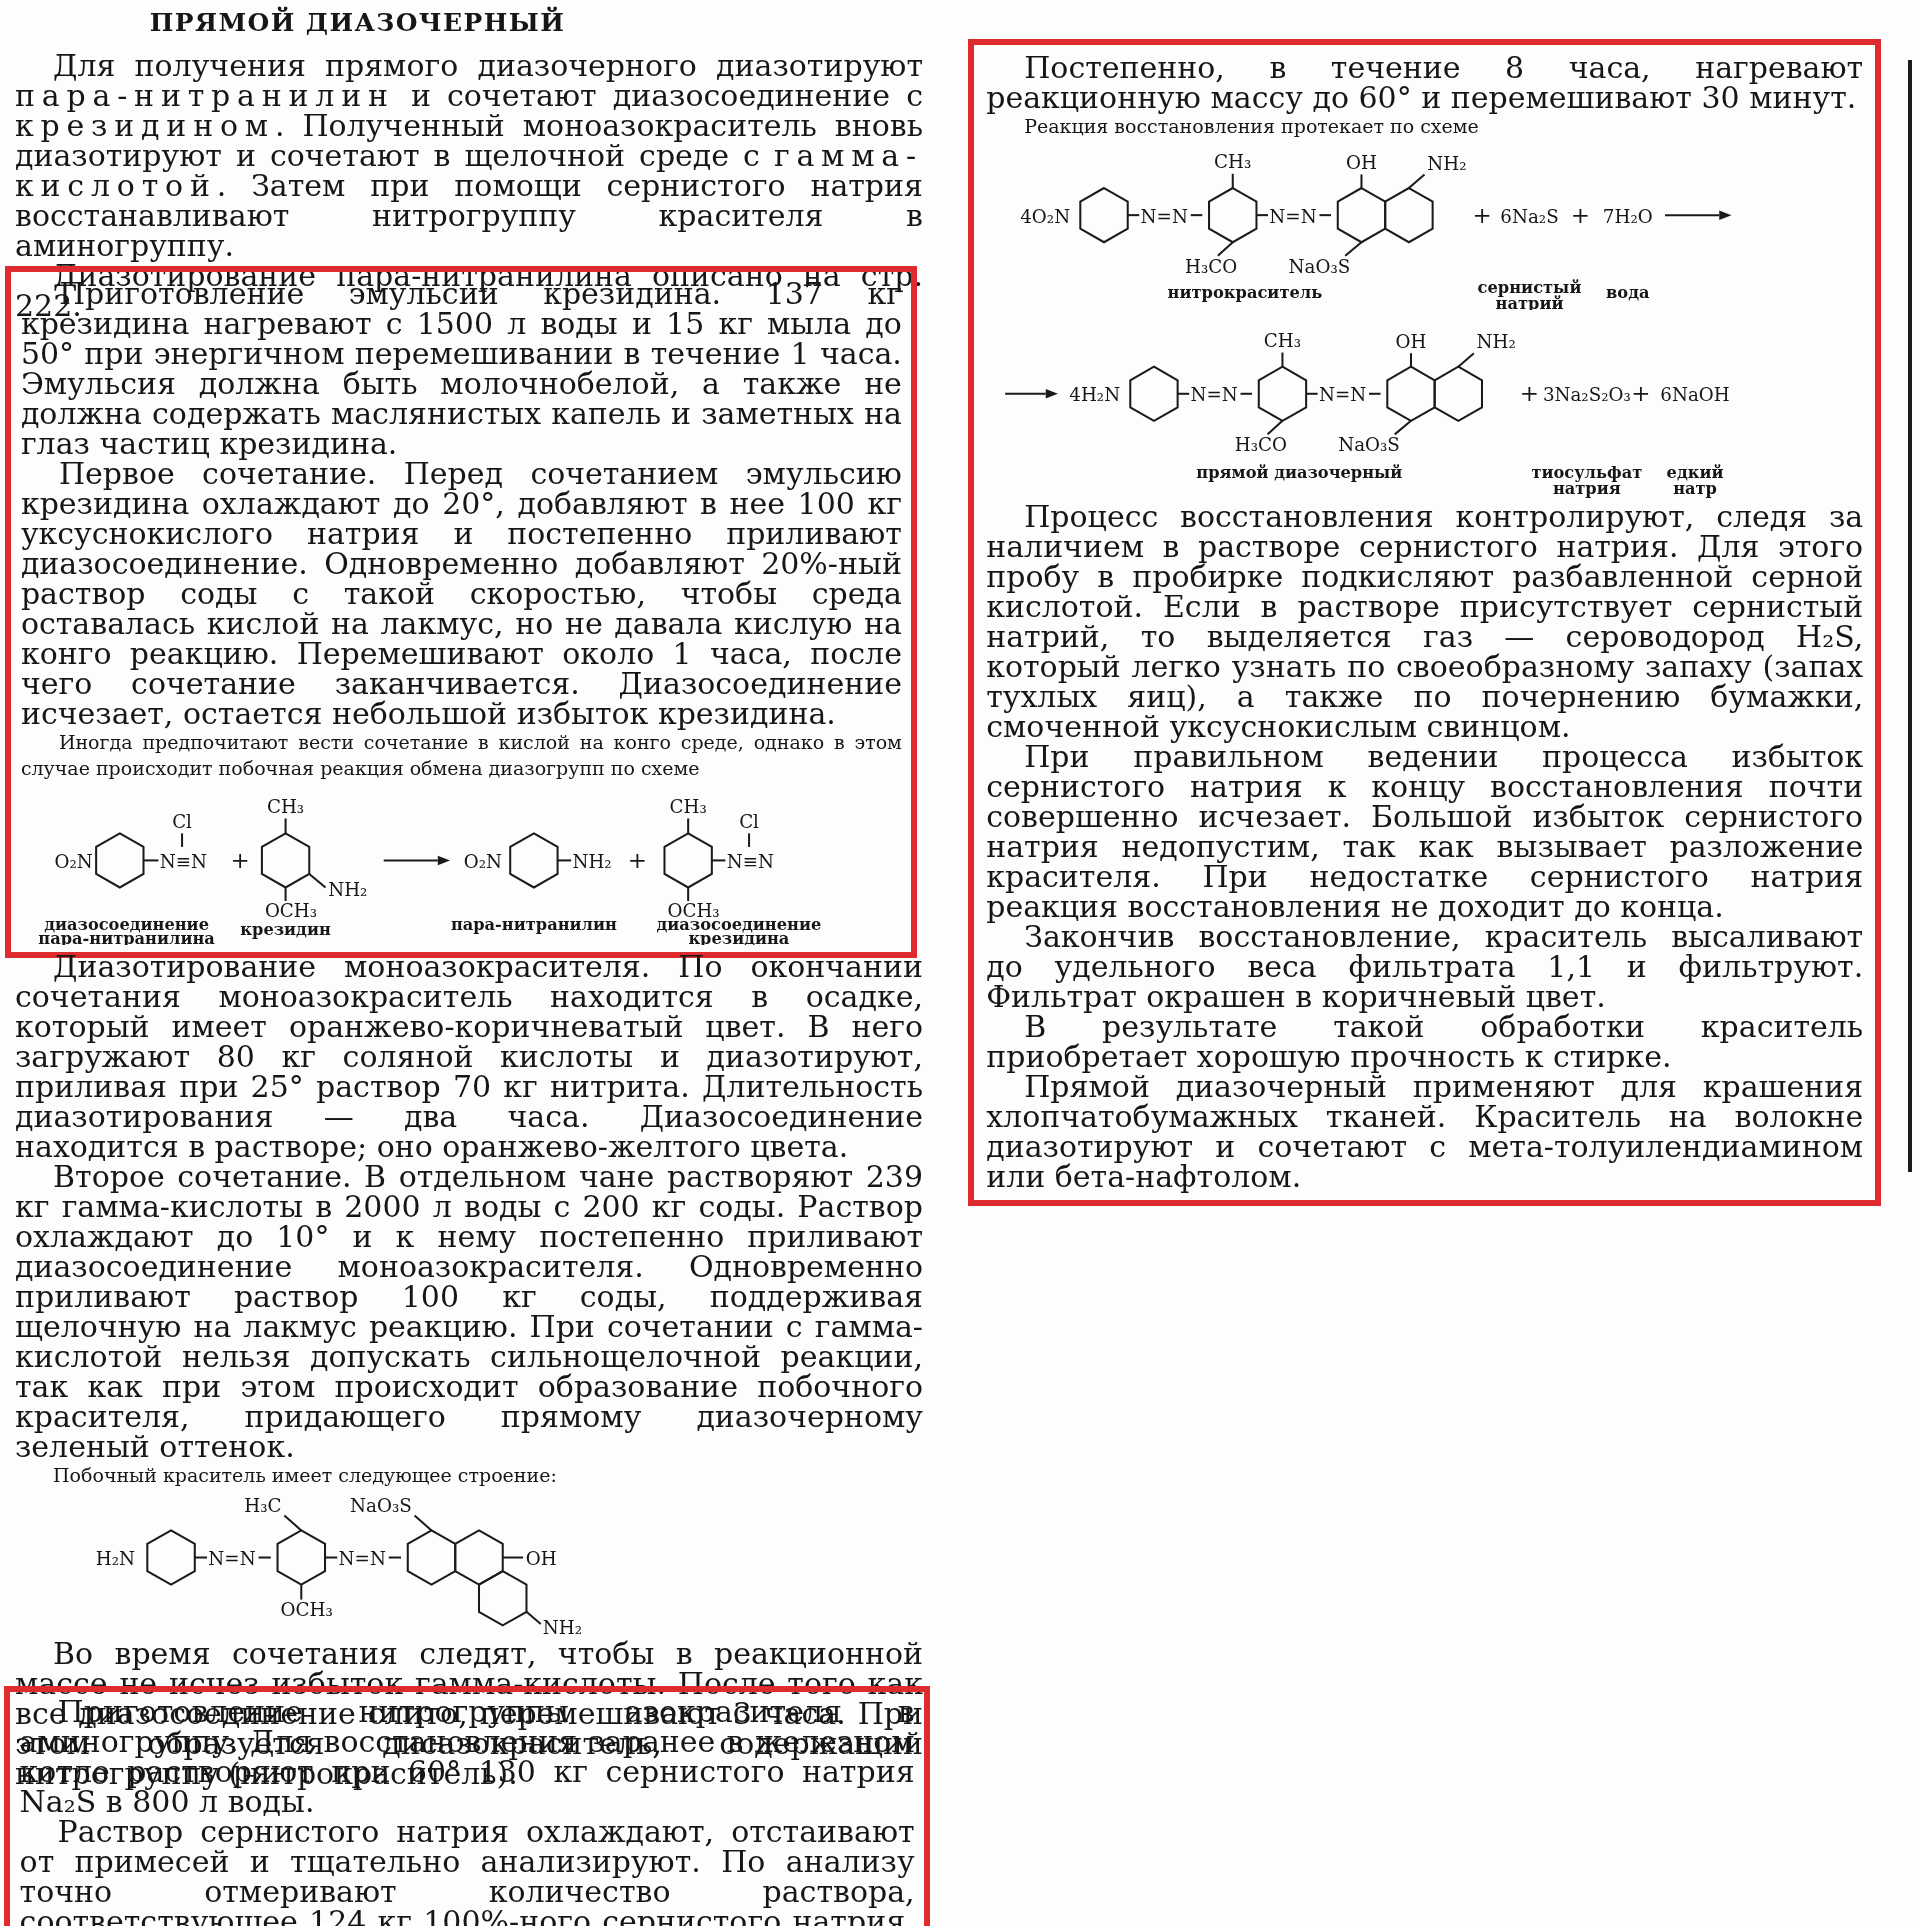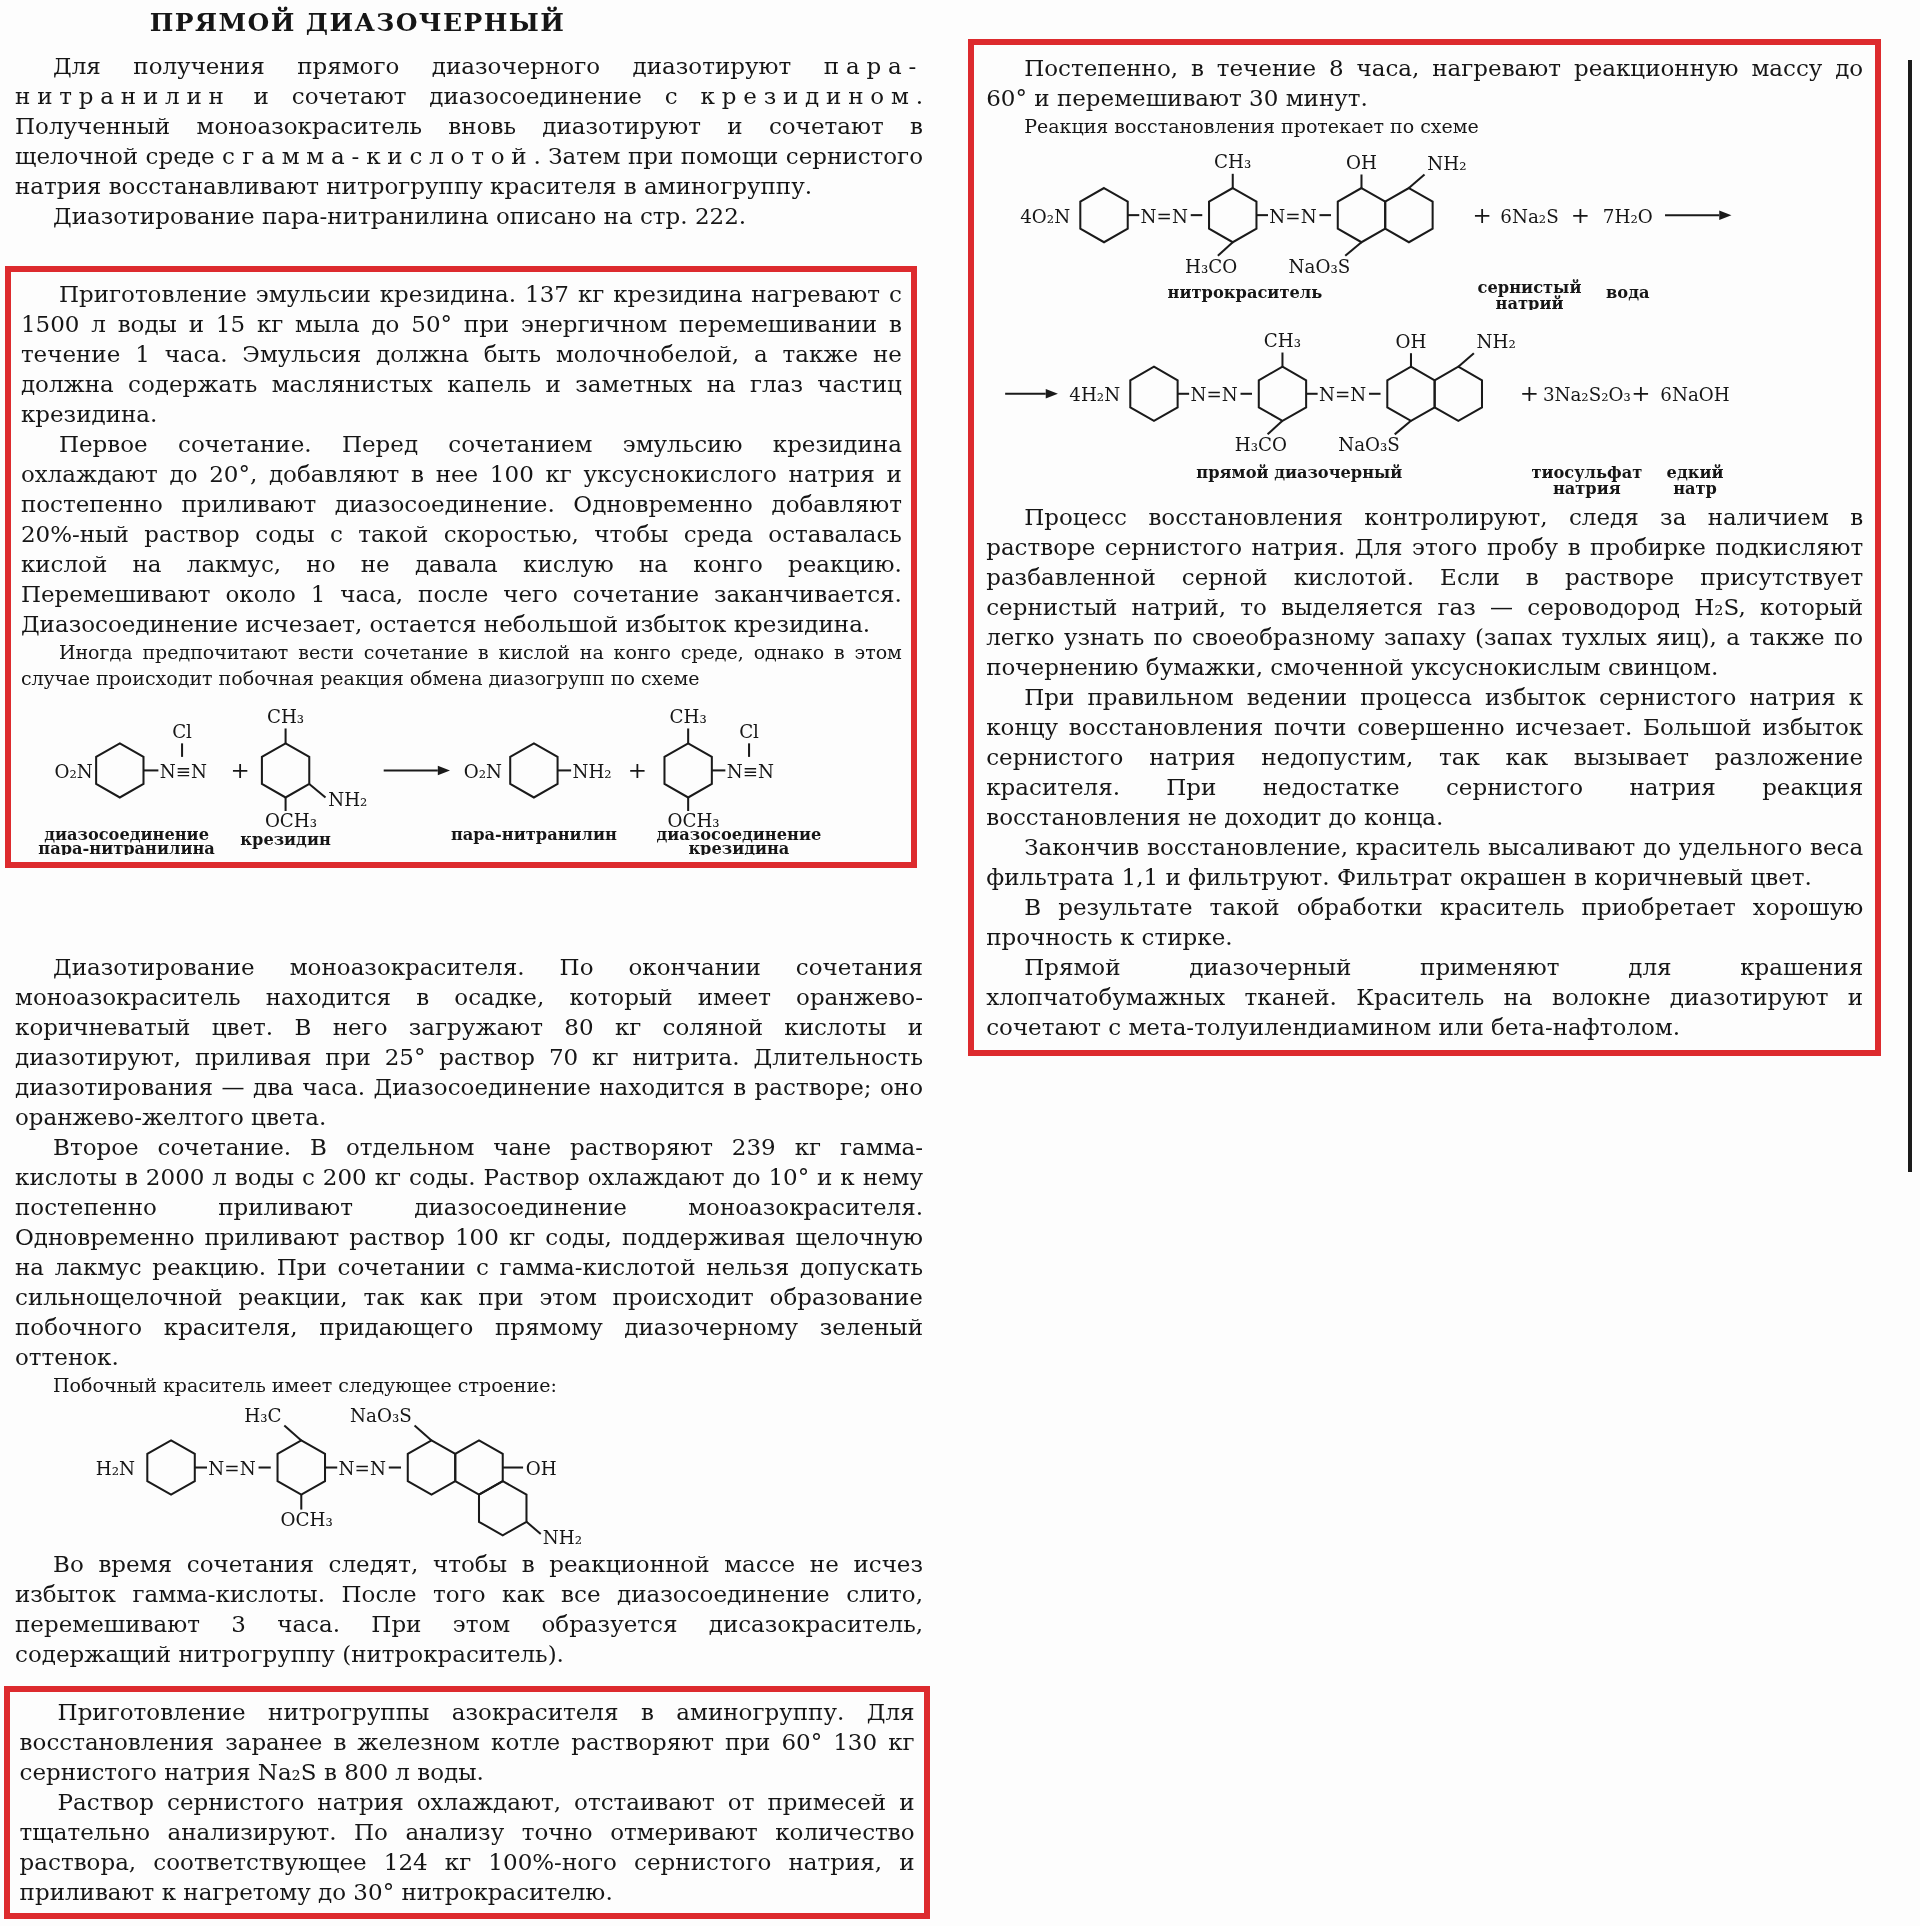--- a/index.html
+++ b/index.html
@@ -9,21 +9,21 @@
     background:var(--page_bg,#fdfdfd);
     color:var(--text,#161616);
     font-family:"DejaVu Serif","Liberation Serif",serif;
     overflow:hidden;
   }
   h1.title{
     font-size:25px;font-weight:700;letter-spacing:1.4px;
     width:685px;margin:0 0 13.6px 0;text-align:center;
   }
   p.body{
-    margin:0;font-size:23px;line-height:30px;
+    margin:0;font-size:30px;line-height:30px;
     text-indent:38px;text-align:justify;
   }
   p.small{
     margin:0;font-size:19px;line-height:26px;
     text-indent:38px;text-align:justify;
   }
   .runin{font-weight:400;}
   .sp{letter-spacing:6.8px;}
   .mt{margin-top:17.6px;}
   .mts{margin-top:11px;}

